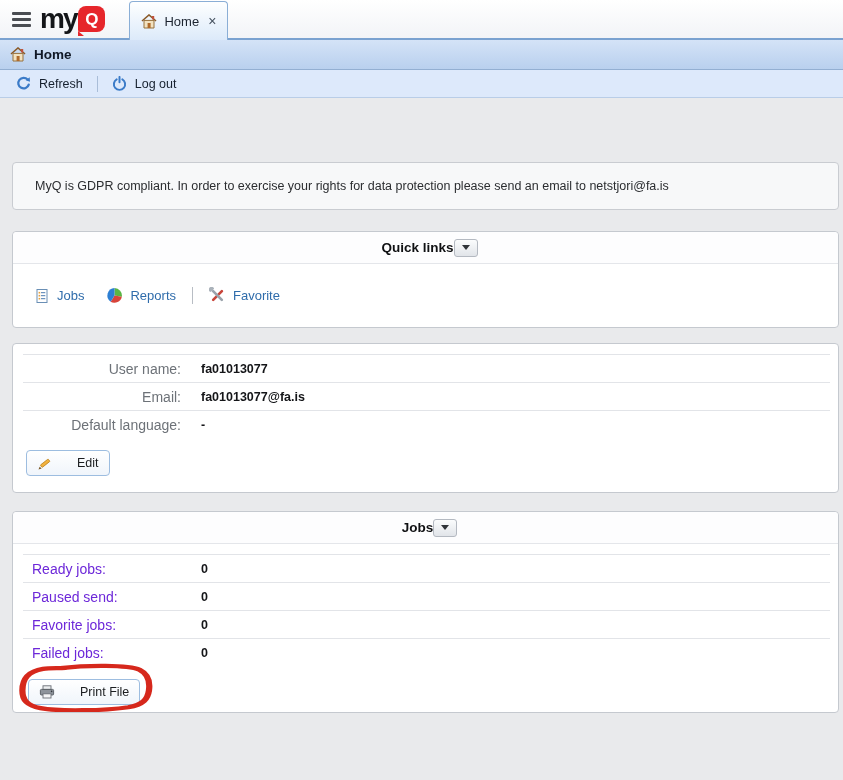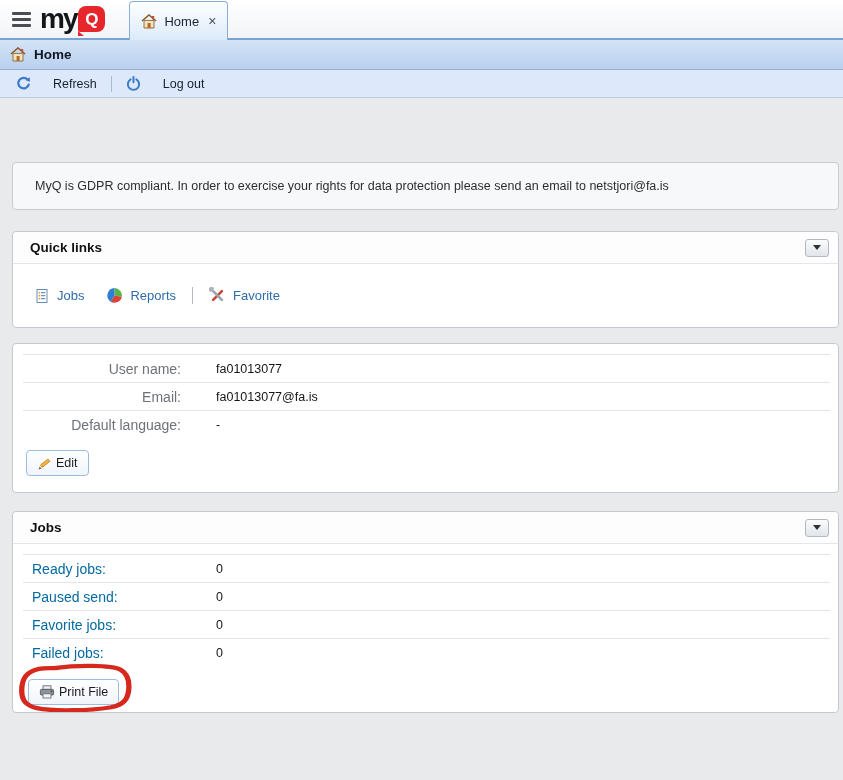--- a/index.html
+++ b/index.html
@@ -51,42 +51,42 @@
     border-bottom: 1px solid #93afd2;
   }
   .homebar .title { font-weight: bold; font-size: 13.5px; color: #101826; }
 
   
   .actionbar {
     height: 28px; display: flex; align-items: center; padding-left: 10px;
     background: #dde9fb; border-bottom: 1px solid #b9cde7;
   }
   .toolbtn {
-    display: flex; align-items: center; gap: 22px; background: none; border: none;
+    display: flex; align-items: center; gap: 8px; background: none; border: none;
     font-family: inherit; font-size: 12.5px; color: #16202e; cursor: pointer; padding: 2px 6px;
   }
   .vdiv { width: 1px; height: 16px; background: #a9bdd8; margin: 0 8px; }
 
   
   .notice {
     margin: 64px 4px 0 12px; height: 48px;
     background: #f7f8f9; border: 1px solid #c9ccd1; border-radius: 4px;
     display: flex; align-items: center; padding-left: 22px;
     font-size: 12.5px; color: #2b2d30;
   }
 
   .panel {
     margin: 0 4px 0 12px; background: #ffffff;
     border: 1px solid #c5c9cf; border-radius: 4px;
   }
   .panel.quick   { margin-top: 21px; }
   .panel.profile { margin-top: 15px; }
   .panel.jobs    { margin-top: 18px; }
   .panel-header {
-    height: 32px; display: flex; align-items: center; justify-content: space-between;
+    height: 32px; display: flex; align-items: center; justify-content: center;
     padding: 0 9px 0 17px; border-bottom: 1px solid #e4e6ea; border-radius: 4px 4px 0 0;
     background: #fdfdfe;
   }
   .panel-title { font-weight: bold; font-size: 13.5px; color: #101113; }
   .collapse-btn {
     width: 24px; height: 18px; border: 1px solid #b4b9c1; border-radius: 3px;
     background: linear-gradient(#fbfcfd, #e1e4e9);
     display: flex; align-items: center; justify-content: center; cursor: pointer;
   }
   .collapse-btn i {
@@ -102,25 +102,25 @@
   .quick-body .vdiv2 { width: 1px; height: 17px; background: #b8bdc4; margin: 0 16px 0 -6px; }
 
   
   .kv-table { margin-top: 10px; }
   .kv-row {
     height: 28px; margin: 0 8px 0 10px; display: flex; align-items: center;
     border-top: 1px solid #e2e4e8;
   }
   .kv-label { flex: none; width: 158px; font-size: 14px; }
   .profile .kv-label { text-align: right; color: #6d7278; }
-  .jobs .kv-label { text-align: left; padding-left: 9px; color: #0369a1; cursor: pointer; }
-  .kv-value { margin-left: 35px; font-size: 12.5px; color: #141518; }
+  .jobs .kv-label { text-align: left; padding-left: 9px; color: #6d28d9; cursor: pointer; }
+  .kv-value { margin-left: 20px; font-size: 12.5px; color: #141518; font-weight: bold; }
 
   .btn {
-    display: inline-flex; align-items: center; gap: 4px;
+    display: inline-flex; align-items: center; gap: 25px;
     height: 26px; padding: 0 10px;
     background: linear-gradient(#ffffff, #f0f5fb);
     border: 1px solid #9dbde0; border-radius: 4px;
     font-family: inherit; font-size: 12.5px; color: #1b1d20; cursor: pointer;
   }
   .edit-wrap { margin: 12px 0 16px 13px; }
 
   .print-wrap {
     position: relative; display: inline-block;
     margin: -4px 0 0 5px; padding: 17px 13px 7px 10px;

